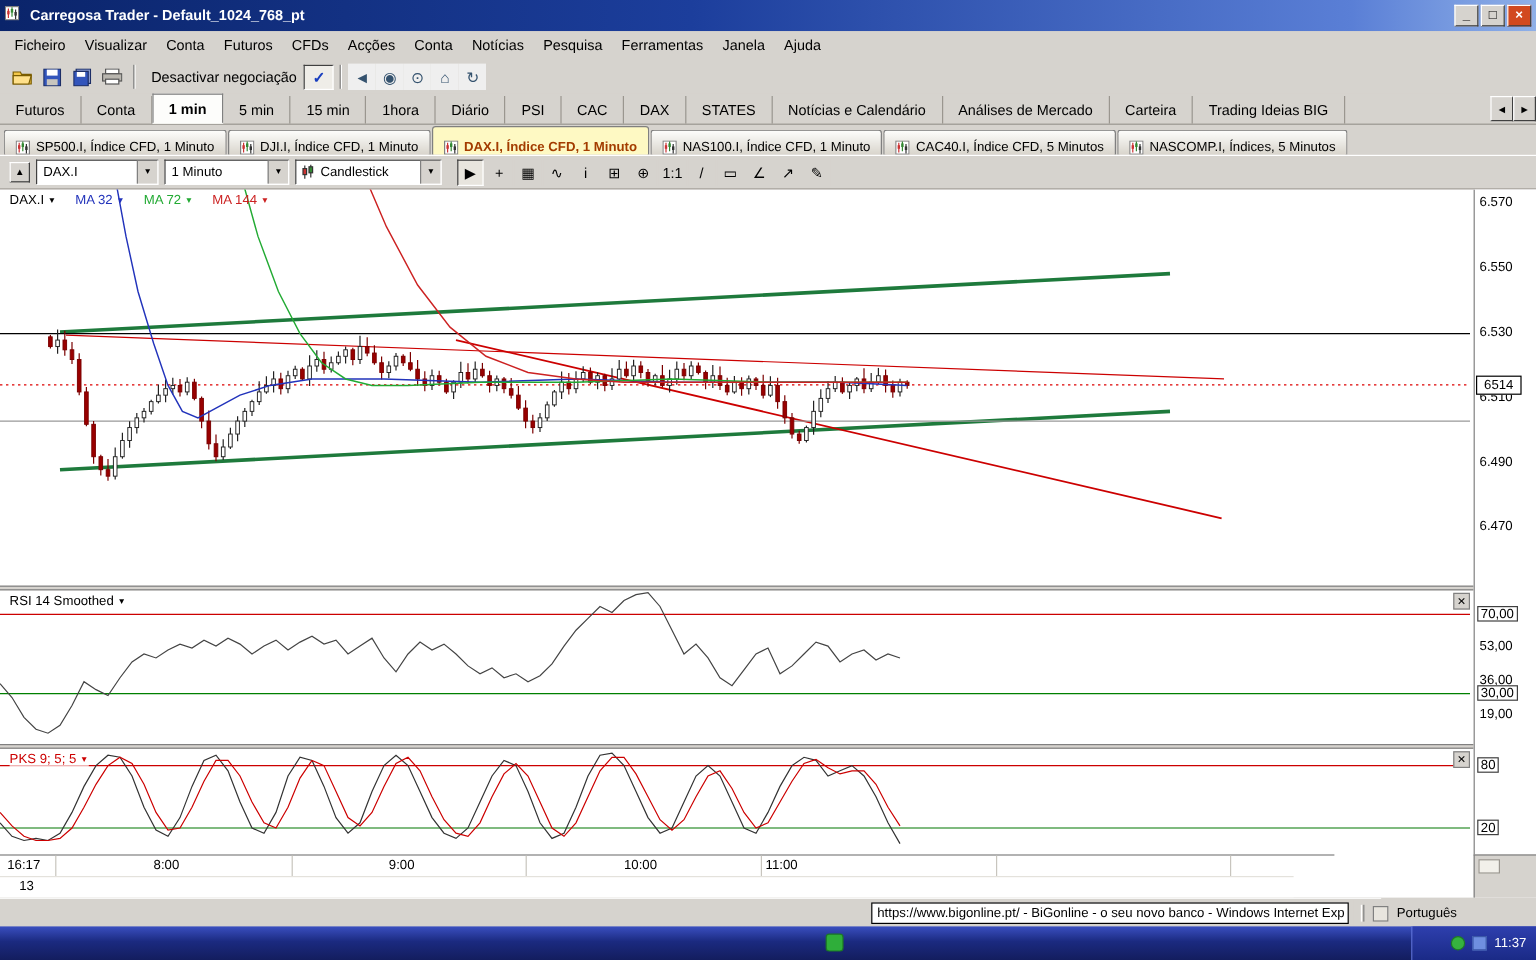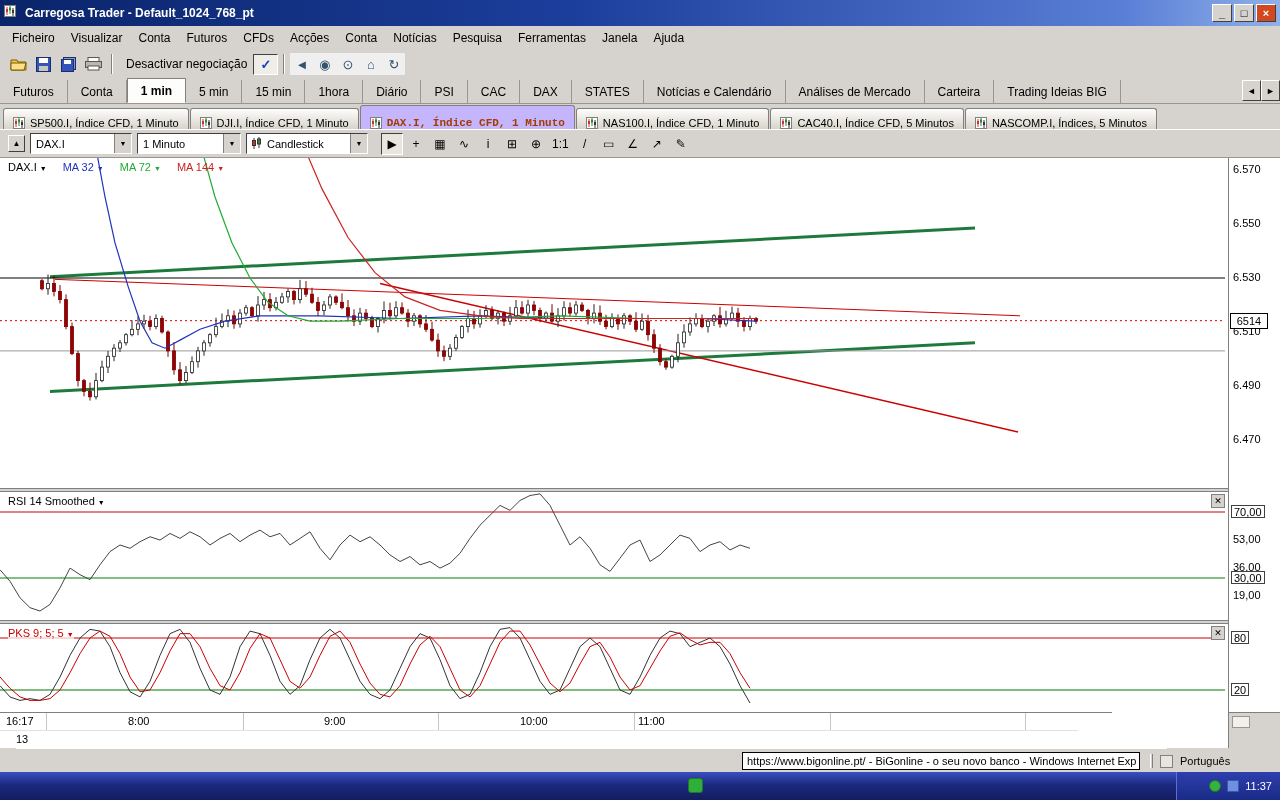--- a/index.html
+++ b/index.html
@@ -46,21 +46,21 @@
   .wtabs-nav { margin-left:auto; display:flex; align-items:center; height:100%; }
   .wtabs-nav .navarrow { width:19px; height:21px; background:#d6d3ce; border:1px solid;
     border-color:#fff #404040 #404040 #fff; font-size:9px; text-align:center; line-height:18px; }
 
   
   .ctabs { position:absolute; top:105px; left:0; width:1280px; height:24px;
     background:#d6d3ce; display:flex; align-items:flex-end; padding-left:3px; gap:1px; }
   .ctab { display:flex; align-items:flex-end; gap:5px; padding:0 9px; height:21px;
     background:linear-gradient(#fdfdfb,#d8d4cb); border:1px solid #808080; border-bottom:none;
     border-radius:3px 3px 0 0; font-size:11px; white-space:nowrap; }
-  .ctab.active { height:24px; background:#c4b5fd; font-weight:bold; color:#a33c00;font-family:Liberation Mono, monospace; }
+  .ctab.active { height:24px; background:#fef9c3; font-weight:bold; color:#a33c00; }
   .ctab-icon { display:inline-flex; }
 
   
   .chart-toolbar { position:absolute; top:129px; left:0; width:1280px; height:29px;
     background:#d6d3ce; border-top:1px solid #fff; border-bottom:1px solid #9a968f;
     display:flex; align-items:center; gap:5px; padding-left:8px; }
   .minbtn { width:17px; height:17px; background:#d6d3ce; border:1px solid;
     border-color:#fff #404040 #404040 #fff; font-size:8px; line-height:14px; text-align:center; }
   .combo { height:21px; background:#fff; border:1px solid; border-color:#404040 #fff #fff #404040;
     display:flex; align-items:center; }
@@ -101,21 +101,21 @@
   .time-sep { position:absolute; top:0; width:1px; height:18px; background:#c8c5be; }
   .date-row { position:absolute; top:572px; left:0; width:1078px; height:18px; background:#fff;
     font-size:11px; border-top:1px solid #e4e2dc; }
   .date-label { position:absolute; left:16px; top:2px; }
   .axis-corner { position:absolute; top:554px; left:1228px; width:52px; height:36px;
     background:#d6d3ce; border-left:1px solid #808080; border-top:1px solid #808080; }
   .axis-corner .thumb { position:absolute; left:3px; top:3px; width:18px; height:12px;
     background:#f2f0ea; border:1px solid #9a968f; }
 
   
-  .status-row { position:absolute; top:748px; left:16px; width:1151px; height:24px;
+  .status-row { position:absolute; top:748px; left:0; width:1151px; height:24px;
     background:#d6d3ce; border-top:1px solid #fff; }
   .ie-tooltip { position:absolute; left:726px; top:3px; width:398px; height:18px;
     background:#fff; border:1px solid #000; font-size:11px; line-height:16px;
     padding:0 4px; white-space:nowrap; overflow:hidden; }
   .lang-bar { position:absolute; left:1128px; top:1px; width:146px; height:22px;
     background:#d6d3ce; display:flex; align-items:center; gap:7px; padding-left:6px; }
   .lang-grip { width:3px; height:14px; border-left:1px solid #fff; border-right:1px solid #808080; }
   .lang-icon { width:13px; height:13px; background:#e8e5de; border:1px solid #808080; }
   .lang-text { font-size:11px; white-space:nowrap; }
 

